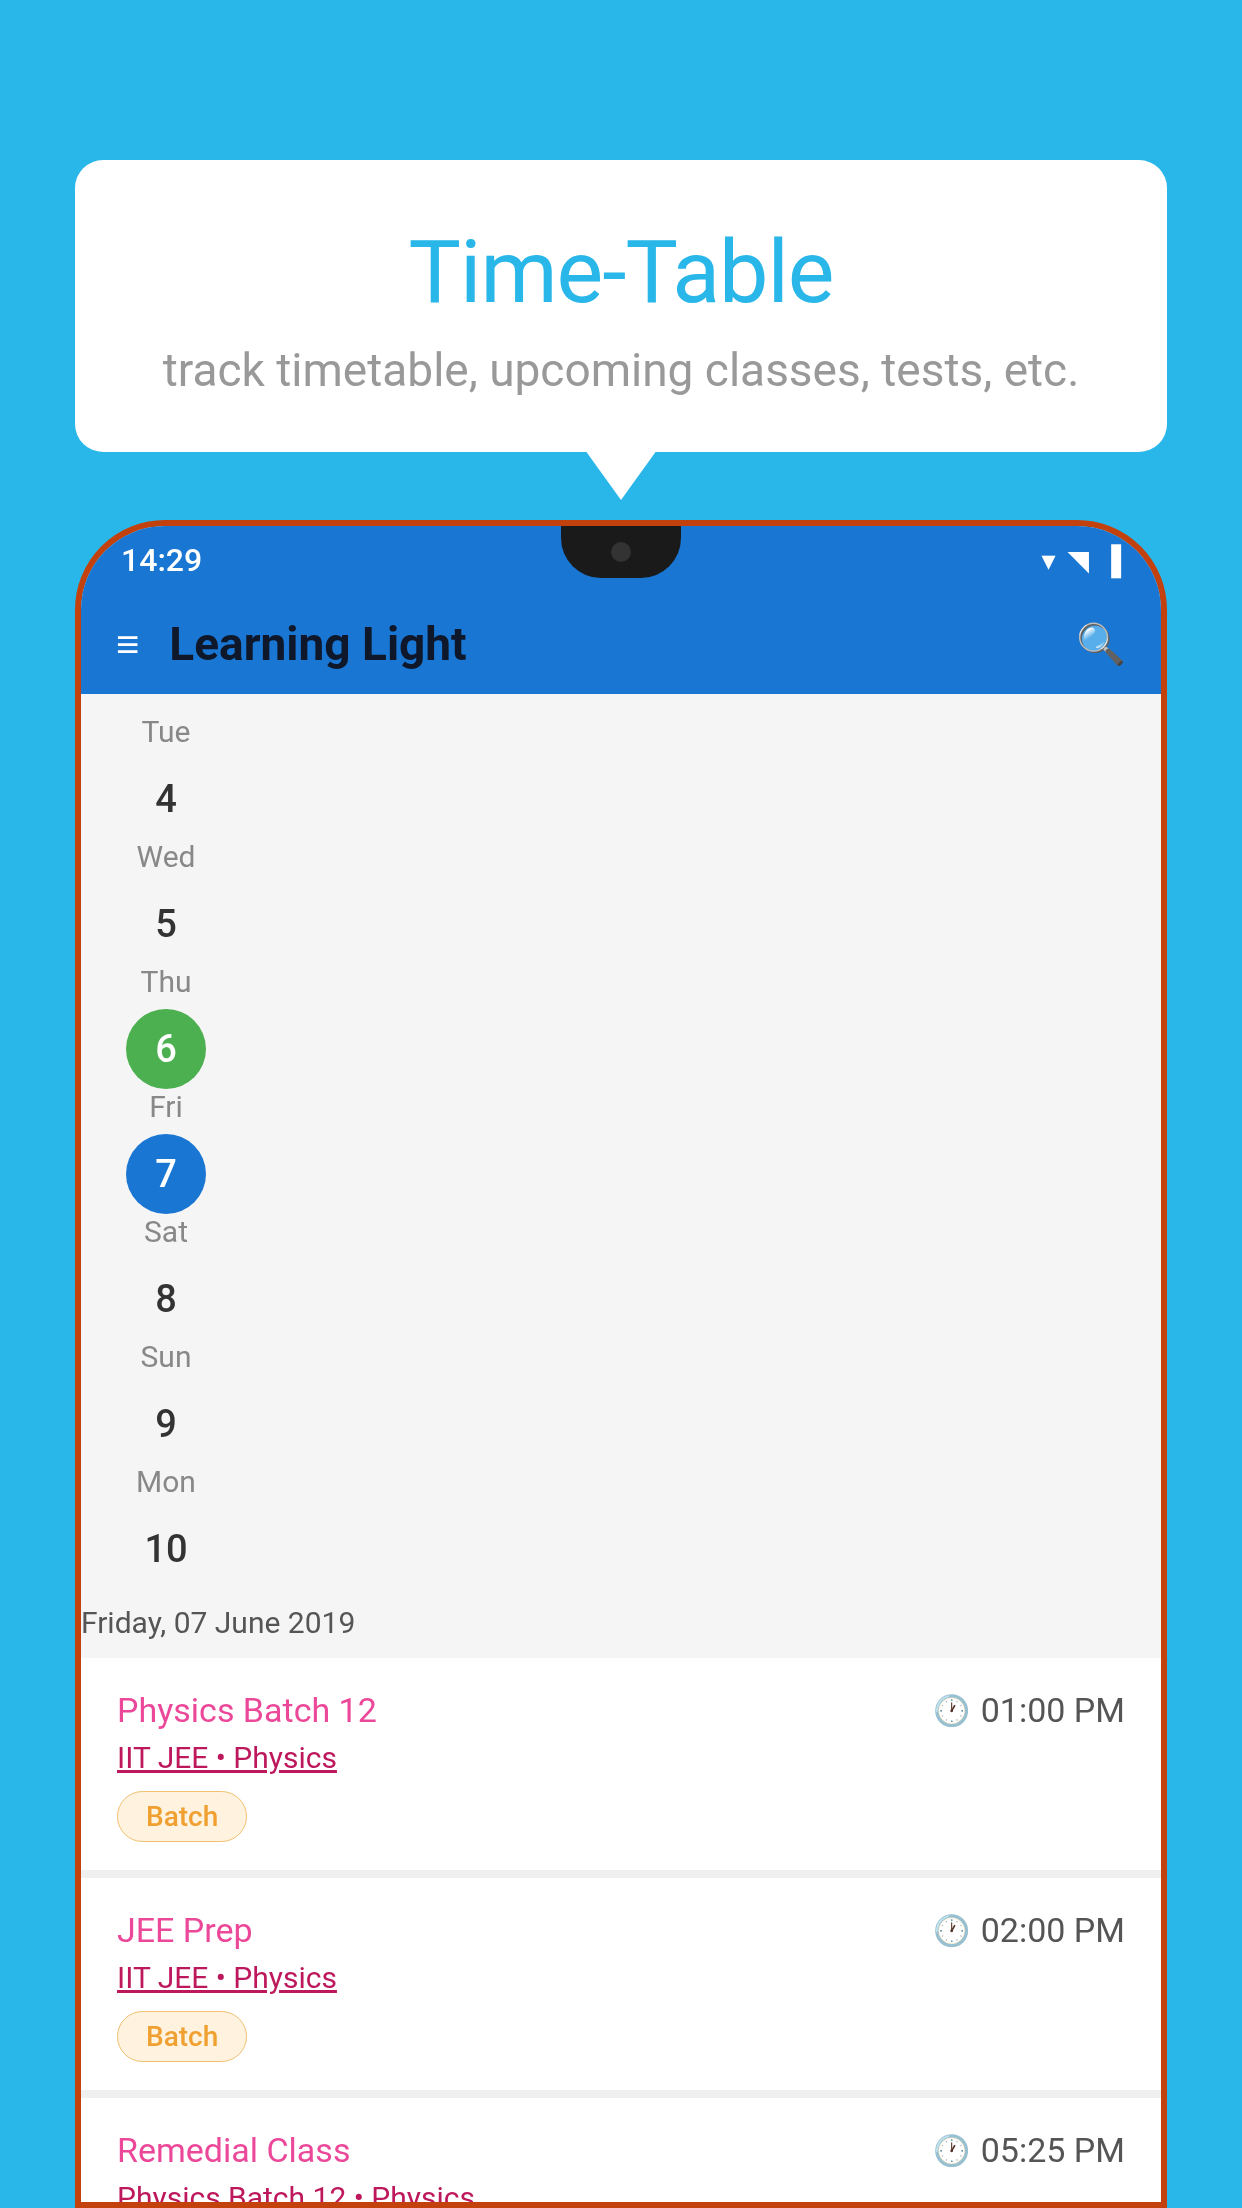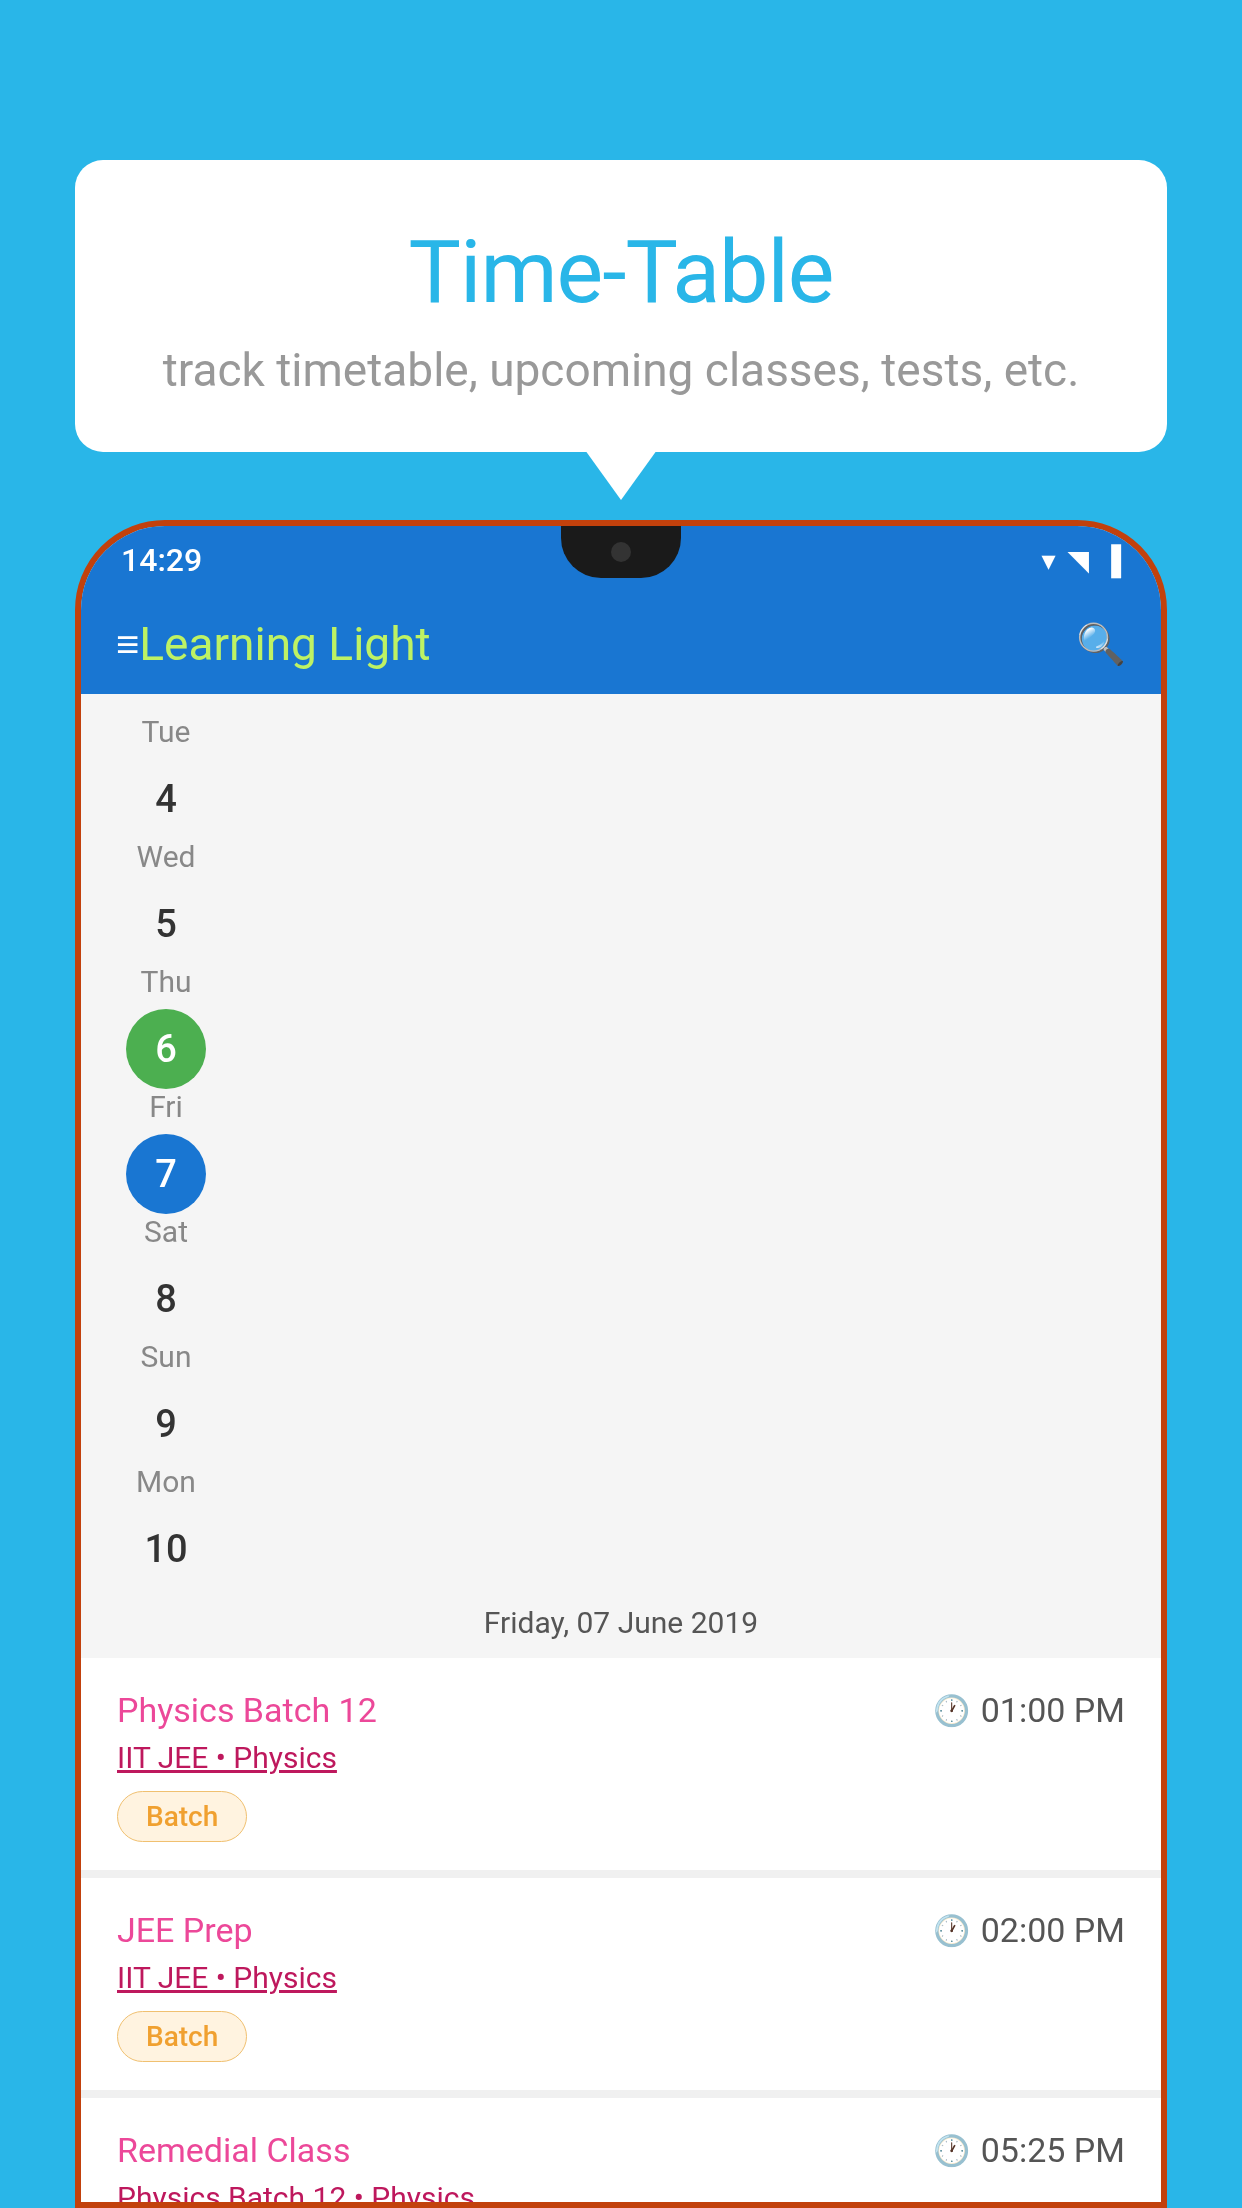--- a/index.html
+++ b/index.html
@@ -129,24 +129,25 @@
       justify-content: space-between;
     }
 
     .hamburger-icon {
       color: white;
       font-size: 40px;
       cursor: pointer;
     }
 
     .app-title {
-      color: #bef264;
+      color: #0f172a;
       font-size: 46px;
-      font-weight: 400;
+      font-weight: 700;
       flex: 1;
+      margin-left: 30px;
     }
 
     .search-icon {
       color: white;
       font-size: 40px;
     }
 
     
     .calendar-strip {
       background: #f5f5f5;
@@ -190,24 +191,23 @@
       background: #4caf50;
       color: white;
     }
 
     .day-number.selected {
       background: #1976d2;
       color: white;
     }
 
     .selected-date-label {
-      text-align: center;
       color: #555;
       font-size: 30px;
-      padding: 16px 12px 18px;
+      padding: 16px 0 18px;
       background: #f5f5f5;
     }
 
     
     .schedule-list {
       background: #f0f0f0;
       overflow-y: auto;
     }
 
     .schedule-item {

